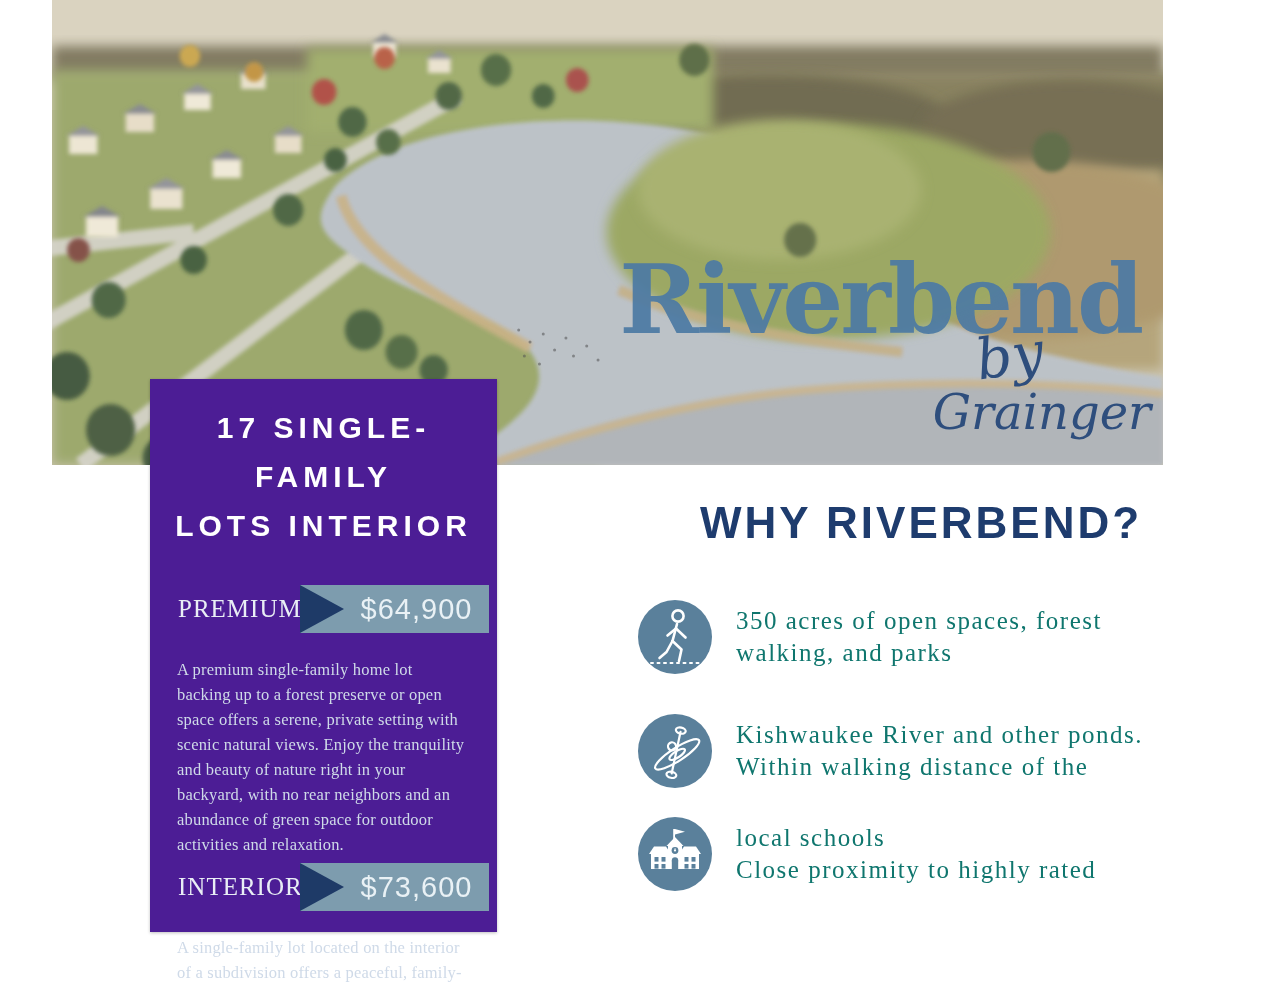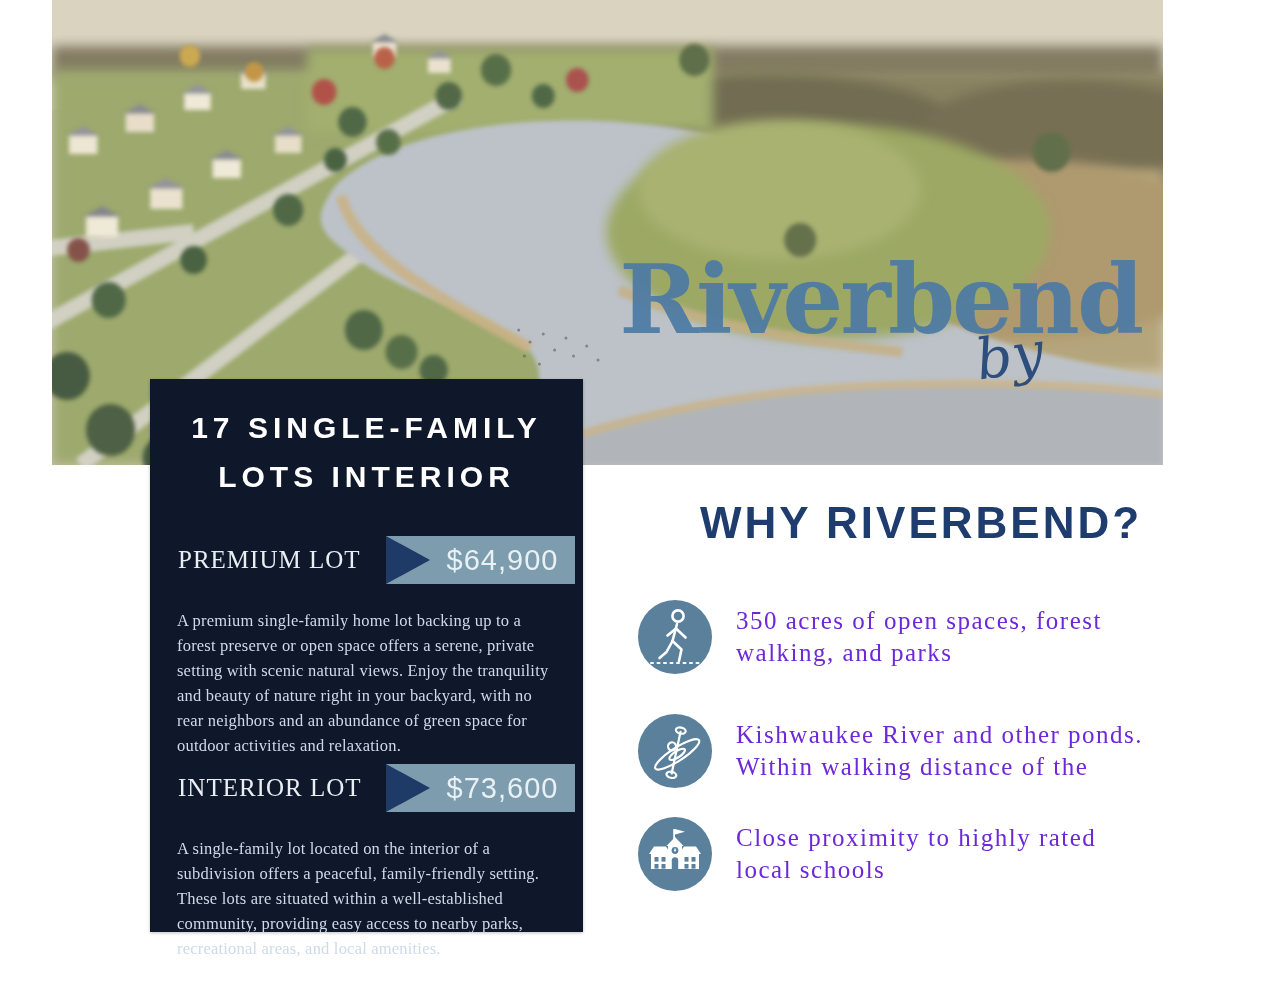--- a/index.html
+++ b/index.html
@@ -15,22 +15,22 @@
     font-family:"DejaVu Serif", serif; font-weight:700; font-size:96px; line-height:1;
     color:#4c7aa4; letter-spacing:-3px; opacity:.92; }
   .hero-by { position:absolute; top:328px; right:120px;
     font-family:"DejaVu Serif", serif; font-style:italic; font-size:56px; line-height:1;
     color:#2e4e7d; transform:rotate(-8deg); }
   .hero-grainger { position:absolute; top:388px; right:12px;
     font-family:"DejaVu Serif", serif; font-style:italic; font-size:48px; line-height:1;
     color:#2e4e7d; }
 
   
-  .lots-card { position:absolute; left:150px; top:379px; width:433px; height:553px;
-    background:#0f172a; box-shadow:0 1px 3px rgba(0,0,0,.25); }
+  .lots-card { position:absolute; left:150px; top:379px; width:347px; height:553px;
+    background:#4c1d95; box-shadow:0 1px 3px rgba(0,0,0,.25); }
   .lots-heading { margin-top:24px; text-align:center; color:#ffffff;
     font-weight:700; font-size:30px; letter-spacing:5px; line-height:49px; }
   .lot-row { position:relative; height:48px; }
   .lot-row.first { margin-top:35px; }
   .lot-row.second { margin-top:6px; }
   .lot-label { position:absolute; left:28px; top:0; line-height:48px;
     font-family:"Liberation Serif", serif; font-size:25px; letter-spacing:1px; color:#e9eef5; }
   .lot-banner { position:absolute; right:8px; top:0; width:189px; height:48px; background:#7d9cae; }
   .lot-banner::before { content:""; position:absolute; left:0; top:0; width:0; height:0;
     border-top:24px solid transparent; border-bottom:24px solid transparent;
@@ -45,21 +45,21 @@
   .why-heading { margin-left:62px; color:#1e3c6e; font-weight:700;
     font-size:44px; letter-spacing:3px; }
   .why-row { display:flex; align-items:center; gap:24px; }
   .why-row.r1 { margin-top:52px; }
   .why-row.r2 { margin-top:40px; }
   .why-row.r3 { margin-top:29px; }
   .why-icon { width:74px; height:74px; border-radius:50%; background:#5a809b; flex:0 0 74px;
     display:flex; align-items:center; justify-content:center; }
   .why-icon svg { width:74px; height:74px; display:block; }
   .why-text { font-family:"Liberation Serif", serif; font-size:25px; line-height:32px;
-    letter-spacing:1.5px; color:#6d28d9; }
+    letter-spacing:1.5px; color:#0f766e; }
   .why-text span { display:block; white-space:nowrap; }
 </style>
 </head>
 <body>
 
 <div class="page">
 
   <div class="photo">
     <svg class="scene" viewBox="0 0 1176 465" preserveAspectRatio="none">
       <defs>
@@ -187,20 +187,21 @@
           <circle cx="578" cy="360" r="1.6"></circle>
         <circle cx="500" cy="356" r="1.6"></circle>
           <circle cx="516" cy="364" r="1.6"></circle>
       </g>
 
       <rect x="0" y="0" width="1176" height="465" fill="#ffffff" opacity=".05"></rect>
     </svg>
 
     <div class="hero-title">Riverbend</div>
     <div class="hero-by">by</div>
+    <div class="hero-grainger">Grainger</div>
   </div>
 
   <div class="lots-card">
     <div class="lots-heading">
       <div>17 SINGLE-FAMILY</div>
       <div>LOTS INTERIOR</div>
     </div>
 
     <div class="lot-row first">
       <div class="lot-label">PREMIUM LOT</div>
@@ -285,19 +286,19 @@
             <rect x="46.5" y="47" width="4" height="4.6"></rect>
               <rect x="53.5" y="47" width="4" height="4.6"></rect>
           </g>
           <g fill="#ffffff">
             <circle cx="37" cy="33.5" r="1.1"></circle>
             <rect x="36.6" y="31.2" width="0.9" height="2.6"></rect>
           </g>
         </svg>
       </div>
       <div class="why-text">
+        <span>local schools</span>
         <span>Close proximity to highly rated</span>
-        <span>local schools</span>
       </div>
     </div>
   </div>
 
 </div>
 
 </body></html>

